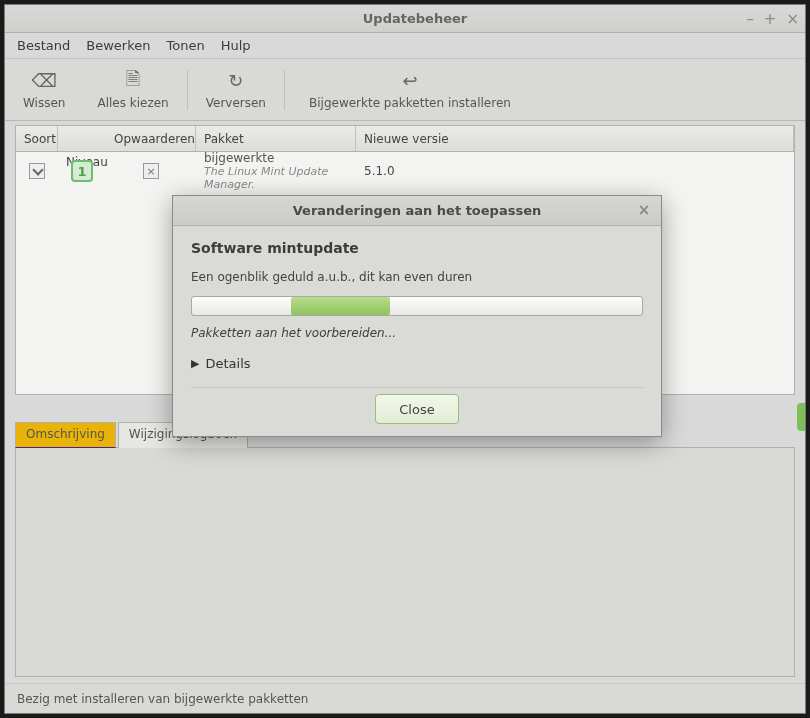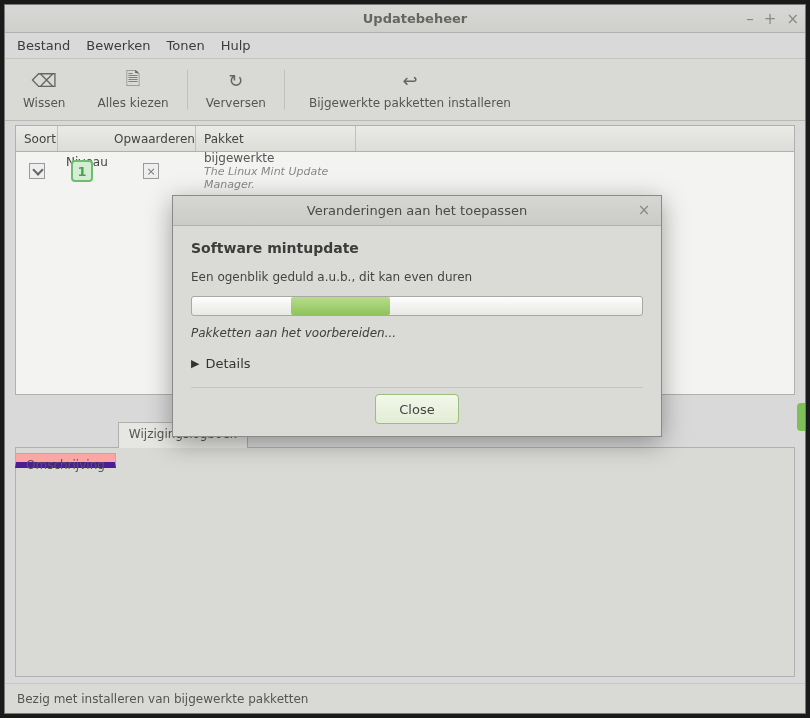--- a/index.html
+++ b/index.html
@@ -47,29 +47,29 @@
   .pkgdesc{color:#888; font-size:11px; font-style:italic;}
   .lvlbadge{ width:22px;height:22px;border:2px solid #6ebd6e;border-radius:4px;display:flex;align-items:center;justify-content:center;color:#4aa24a;font-weight:bold;font-size:13px;background:#d4edd4;}
   .soorticon{ width:16px;height:16px;border:1px solid #999;background:#eee;position:relative;}
   .soorticon::after{content:"";position:absolute;left:4px;top:2px;width:6px;height:6px;border-left:2px solid #666;border-bottom:2px solid #666;transform:rotate(-45deg);}
   .xbox{ width:16px;height:16px;border:1px solid #999;background:#eee;color:#777;display:flex;align-items:center;justify-content:center;font-size:11px;}
 
   
   .desctabs { position:absolute; left:10px; right:10px; top:416px; bottom:36px; }
   .tabstrip { display:flex; height:26px;}
   .tab { padding:4px 10px; font-size:12px; border:1px solid #b0b0ad; border-bottom:none; background:#e6e6e3; color:#555; margin-right:2px; position:relative; top:1px;}
-  .tab.active{ background:#fca5a5; border-bottom:6px solid #4c1d95;margin-top:31px;}
+  .tab.active{ background:#eab308; border-bottom:1px solid #4c1d95;}
   .tabbody{ border:1px solid #b0b0ad; background:#d9d9d6; height:calc(100% - 26px);}
 
   
   .statusbar{position:absolute; left:0; right:0; bottom:0; height:30px; display:flex; align-items:center; padding:0 12px; font-size:12px; color:#555; background:#d9d9d6; border-top:1px solid #c8c8c5;}
 
   
   .dialog{ position:absolute; left:167px; top:190px; width:490px; background:#dadad7; border:1px solid #8a8a86; box-shadow:0 6px 24px rgba(0,0,0,.35);}
-  .dialog .dtitle{ height:30px; background:linear-gradient(#d6d6d3,#cbcbc8); display:flex; align-items:center; justify-content:center; position:relative; color:#4a4a48; font-size:13px; font-weight:normal; border-bottom:1px solid #b0b0ad;text-align:right;}
+  .dialog .dtitle{ height:30px; background:linear-gradient(#d6d6d3,#cbcbc8); display:flex; align-items:center; justify-content:center; position:relative; color:#4a4a48; font-size:13px; font-weight:bold; border-bottom:1px solid #b0b0ad;text-align:right;}
   .dialog .dclose{position:absolute; right:8px; top:5px; width:18px;height:18px; color:#8a8a86; font-size:15px; display:flex;align-items:center;justify-content:center; cursor:pointer;}
   .dialog .dbody{ padding:14px 18px 12px 18px;}
   .dhead{ font-size:14px; font-weight:bold; color:#3c3c3c; margin-bottom:14px;}
   .dmsg{ font-size:12px; color:#444; margin-bottom:12px;}
   .progress{ height:20px; border:1px solid #a8a8a5; background:linear-gradient(#fdfdfd,#e8e8e5); border-radius:3px; position:relative; overflow:hidden; margin-bottom:10px;}
   .progress .chunk{ position:absolute; top:0; bottom:0; left:22%; width:22%; background:linear-gradient(#b8dc8d,#8fc35b); border-radius:2px;}
   .substatus{ font-size:12px; font-style:italic; color:#404040; margin-bottom:16px;}
   .expander{ display:flex; align-items:center; gap:6px; color:#333; font-size:13px; margin-bottom:16px; cursor:pointer;}
   .expander .tri{ font-size:11px;}
   .dbuttons{ display:flex; justify-content:center; padding-top:6px; border-top:1px solid #c4c4c1; margin-top:4px;}
@@ -118,36 +118,38 @@
       <span>Bijgewerkte pakketten installeren</span>
     </div>
   </div>
 
   <div class="tablewrap">
     <div class="thead">
       <div class="th soort">Soort</div>
       <div class="th niveau">Niveau</div>
       <div class="th opw">Opwaarderen</div>
       <div class="th pakket">Pakket</div>
+      <div class="th versie">Nieuwe versie</div>
     </div>
     <div class="tbody">
       <div class="trow">
         <div class="td soort">
             <div class="soorticon"></div>
           </div>
         <div class="td niveau">
             <div class="lvlbadge">1</div>
           </div>
         <div class="td opw">
             <div class="xbox">×</div>
           </div>
         <div class="td pakket">
           <div class="pkgname">bijgewerkte</div>
           <div class="pkgdesc">The Linux Mint Update Manager.</div>
         </div>
+        <div class="td versie">5.1.0</div>
       </div>
     </div>
   </div>
 
   <div class="greenstrip"></div>
 
   <div class="desctabs">
     <div class="tabstrip">
       <div class="tab active">Omschrijving</div>
       <div class="tab">Wijzigingslogboek</div>

